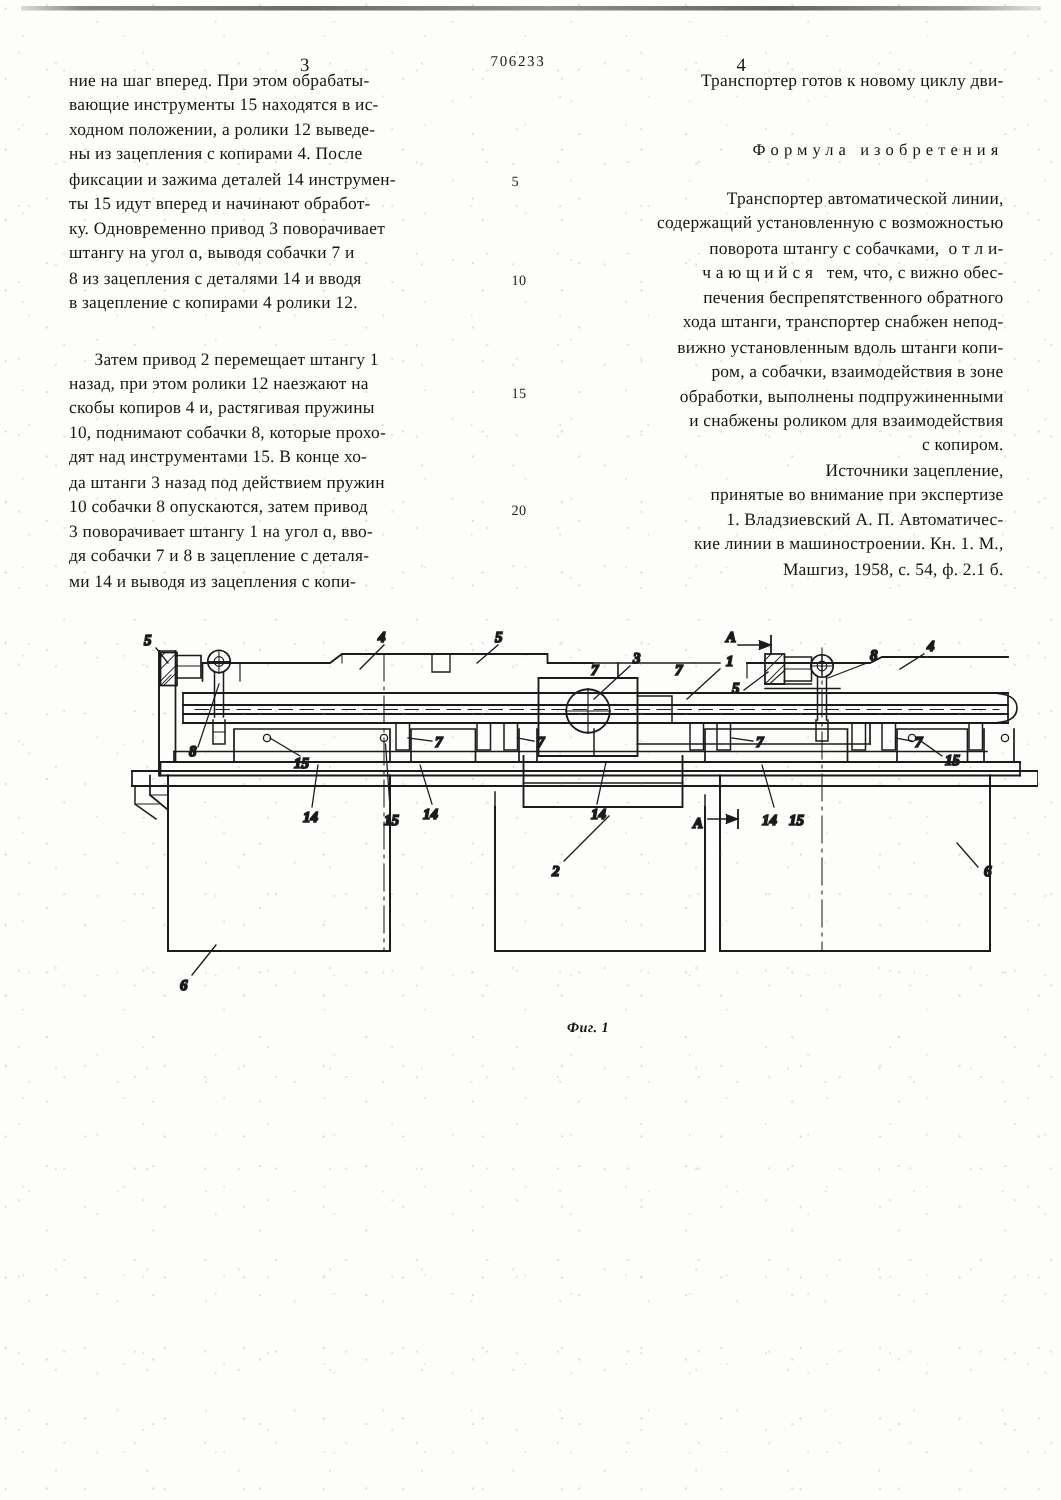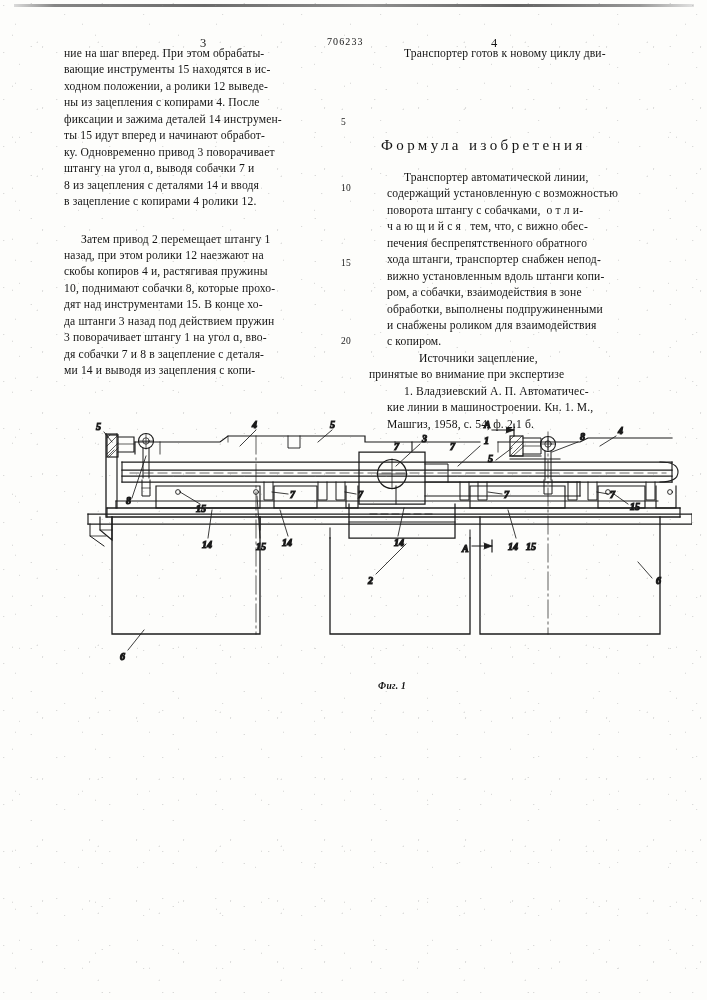--- a/index.html
+++ b/index.html
@@ -60,36 +60,35 @@
   
   .col {
     position: absolute;
     top: 46px;
     font-size: 11.6px;
     line-height: 16.45px;
     letter-spacing: .15px;
     color: #141414;
   }
   #col-left  { left: 46px;  width: 285px; }
-  #col-right { left: 369px; width: 300px; }
+  #col-right { left: 369px; width: 300px; text-align: right; }
 
   .para { margin: 0; }
   .para.indent { text-indent: 17px; }
   .gap-sm { height: 9px; }
   .gap-md { height: 16px; }
   .gap-lg { height: 21px; }
 
-  .line { white-space: pre; display: block; margin-left: 18px; }
+  .line { white-space: pre; display: block; }
 
   
   .formula-heading {
     letter-spacing: 3.4px;
     padding-left: 12px;
-    font-size: 15px;
-    margin-top: 45px;
+    font-size: 11px;
   }
   .center-ish { padding-left: 50px; }
 
   
   .linenum {
     position: absolute;
     left: 341px;
     font-size: 9.5px;
     color: #202020;
     letter-spacing: .2px;
@@ -151,20 +150,21 @@
     <div class="gap-lg"></div>
     <div class="para indent">
       <span class="line">Затем привод 2 перемещает штангу 1</span>
     </div>
     <div class="para">
       <span class="line">назад, при этом ролики 12 наезжают на</span>
       <span class="line">скобы копиров 4 и, растягивая пружины</span>
       <span class="line">10, поднимают собачки 8, которые прохо-</span>
       <span class="line">дят над инструментами 15. В конце хо-</span>
       <span class="line">да штанги 3 назад под действием пружин</span>
+      <span class="line">10 собачки 8 опускаются, затем привод</span>
       <span class="line">3 поворачивает штангу 1 на угол ɑ, вво-</span>
       <span class="line">дя собачки 7 и 8 в зацепление с деталя-</span>
       <span class="line">ми 14 и выводя из зацепления с копи-</span>
     </div>
   </div>
 
   <div class="col" id="col-right">
     <div class="para indent">
       <span class="line">Транспортер готов к новому циклу дви-</span>
     </div>

